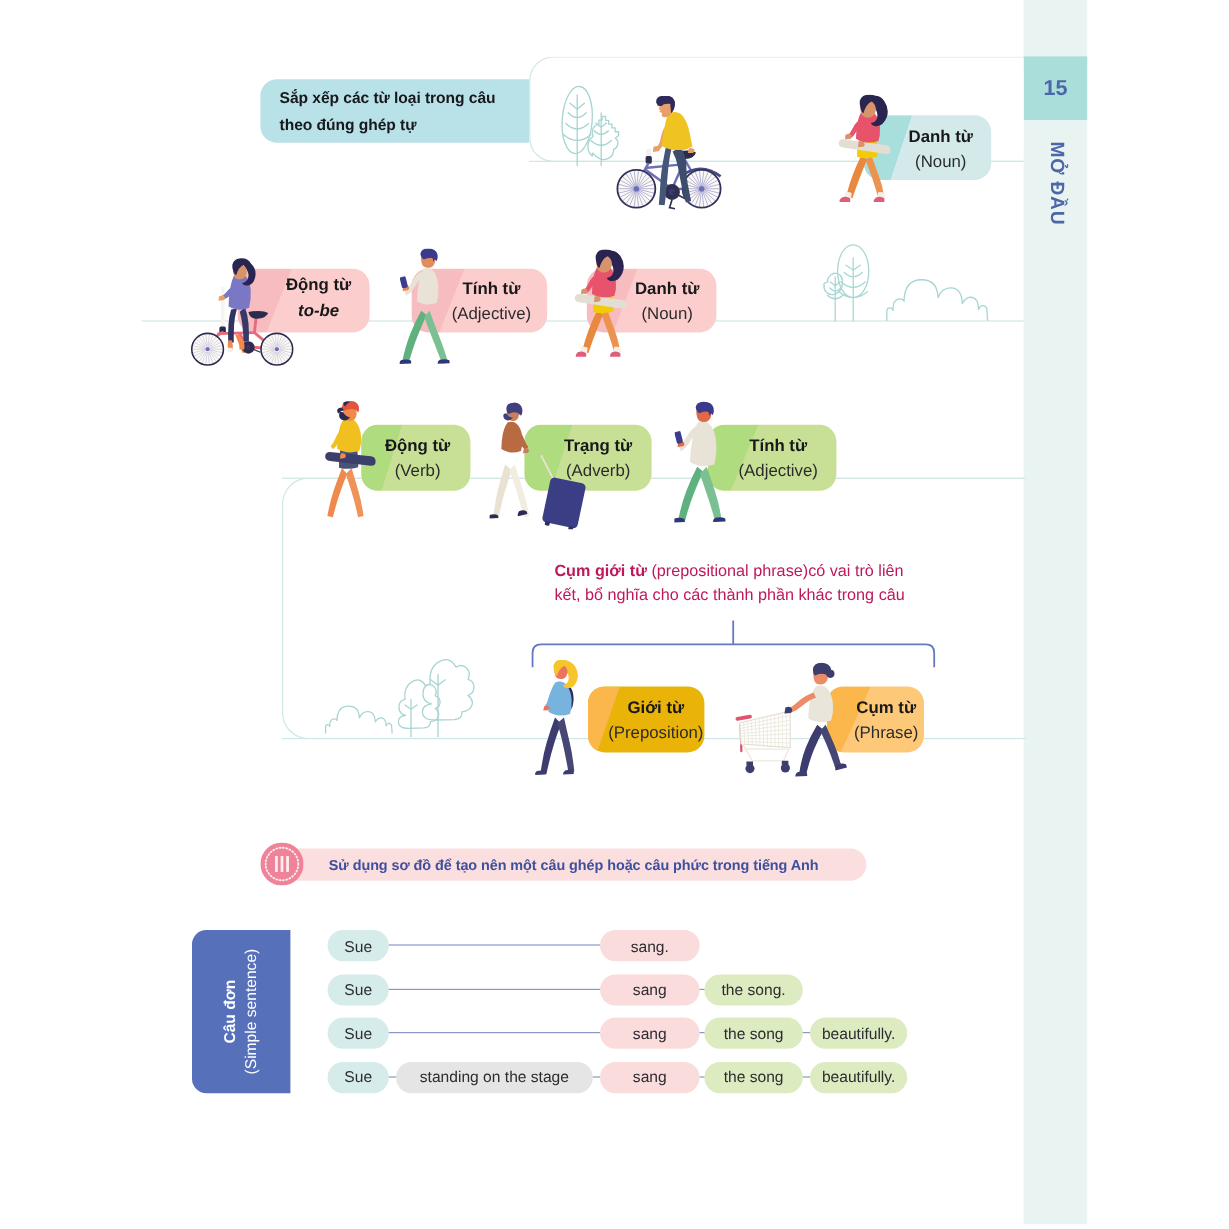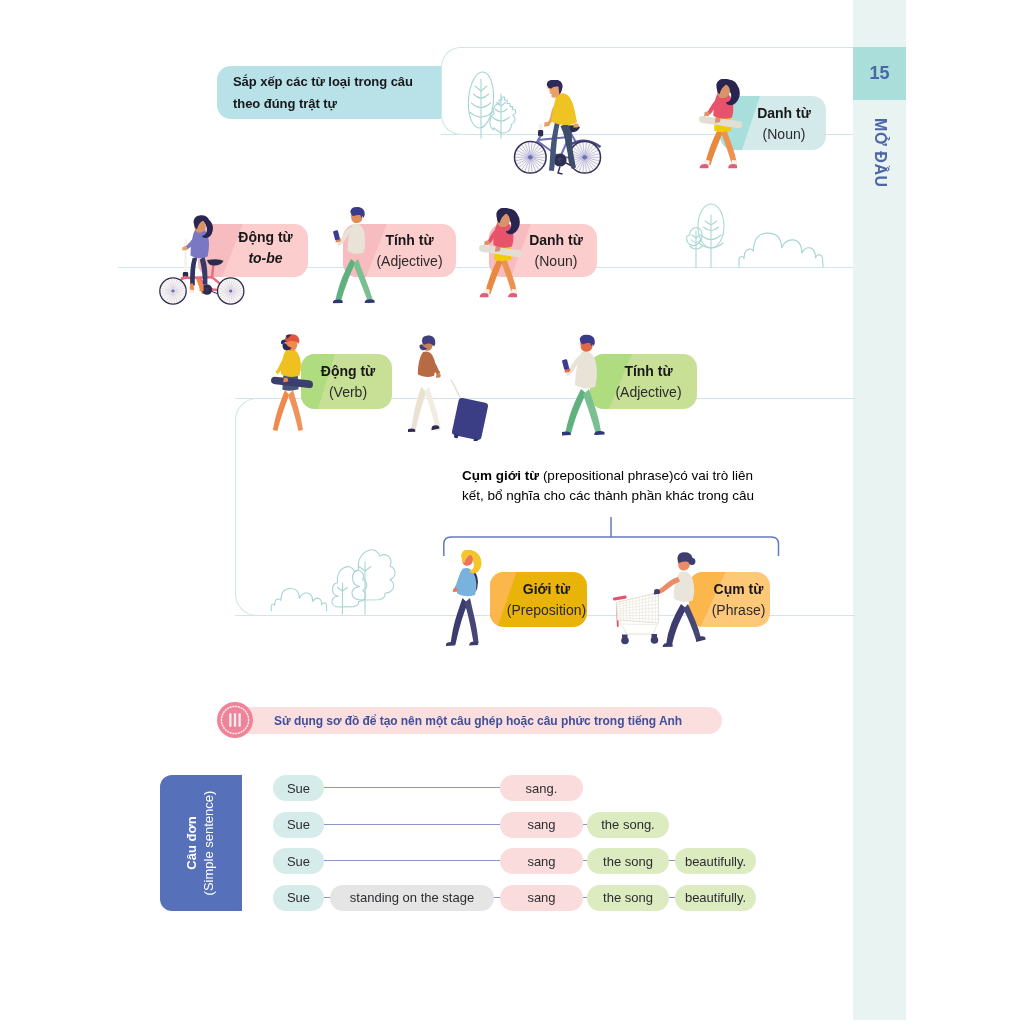--- a/index.html
+++ b/index.html
@@ -27,21 +27,21 @@
   
   .pill{position:absolute;border-radius:14px;overflow:hidden;z-index:3;}
   .pill .wedge{position:absolute;left:0;top:0;height:100%;}
   .pill .txt{position:absolute;left:0;top:0;width:100%;height:100%;
       display:flex;flex-direction:column;align-items:center;justify-content:center;}
   .pill .vi{font-weight:bold;font-size:14px;color:#18181a;line-height:1.0;margin-bottom:7px;}
   .pill .en{font-size:14px;color:#2b2b2e;line-height:1.0;}
   .pill .vi.it{font-style:italic;}
 
   
-  #note{left:462px;top:466px;width:310px;font-size:13.5px;color:#000000;line-height:1.45;}
+  #note{left:462px;top:466px;width:310px;font-size:13.5px;color:#be185d;line-height:1.45;}
   #note .b{font-weight:bold;}
 
   
   #secbar{left:218px;top:707px;width:504px;height:27px;}
   #secbar-bg{position:absolute;left:0;top:0;width:100%;height:100%;
       background:#fbdfdf;border-radius:14px;}
   #secbar-title{position:absolute;left:56px;top:0;height:100%;display:flex;align-items:center;
       font-weight:bold;font-size:12px;color:#3e4f9e;letter-spacing:-0.05px;white-space:nowrap;}
   #secbadge{left:217px;top:702px;width:36px;height:36px;}
   #secbadge-num{position:absolute;left:0;top:0;width:36px;height:36px;
@@ -529,20 +529,27 @@
   </svg>
 
   <div class="pill" style="left:301px;top:354px;width:91px;height:55px;background:#c8e095;">
     <div class="wedge" style="width:100%;background:#b0dc80;clip-path:polygon(0 0,34px 0,17px 100%,0 100%);"></div>
     <div class="txt" style="padding-left:3px;box-sizing:border-box;">
       <span class="vi">Động từ</span>
       <span class="en">(Verb)</span>
     </div>
   </div>
 
+  <div class="pill" style="left:437px;top:354px;width:106px;height:55px;background:#c8e095;">
+    <div class="wedge" style="width:100%;background:#b0dc80;clip-path:polygon(0 0,40px 0,22px 100%,0 100%);"></div>
+    <div class="txt" style="padding-left:17px;box-sizing:border-box;">
+      <span class="vi">Trạng từ</span>
+      <span class="en">(Adverb)</span>
+    </div>
+  </div>
 
   <div class="pill" style="left:590px;top:354px;width:107px;height:55px;background:#c8e095;">
     <div class="wedge" style="width:100%;background:#b0dc80;clip-path:polygon(0 0,42px 0,19px 100%,0 100%);"></div>
     <div class="txt" style="padding-left:10px;box-sizing:border-box;">
       <span class="vi">Tính từ</span>
       <span class="en">(Adjective)</span>
     </div>
   </div>
 
   <svg class="fig" style="left:446px;top:550px;width:58px;height:102px;" viewBox="0 0 58 102">
@@ -643,21 +650,21 @@
 
   <svg class="abs" style="left:440px;top:514px;width:345px;height:48px;" viewBox="0 0 345 48">
     <path d="M3.8,42 L3.8,30 Q3.8,23 11,23 L331.5,23 Q338.5,23 338.5,30 L338.5,42" fill="none" stroke="#6579c2" stroke-width="1.5"></path>
     <path d="M171,23 L171,3" fill="none" stroke="#6579c2" stroke-width="1.5"></path>
   </svg>
 
   <div class="abs" id="note"><span class="b">Cụm giới từ</span><span> (prepositional phrase)có vai trò liên kết, bổ nghĩa cho các thành phần khác trong câu</span></div>
 
   <div class="abs" id="instruction">
     <div>Sắp xếp các từ loại trong câu</div>
-    <div>theo đúng trật tự</div>
+    <div>theo đúng ghép tự</div>
   </div>
 
   <div class="abs" id="secbar">
     <div id="secbar-bg"></div>
     <div id="secbar-title">Sử dụng sơ đồ để tạo nên một câu ghép hoặc câu phức trong tiếng Anh</div>
   </div>
   <div class="abs" id="secbadge">
     <svg viewBox="0 0 36 36" width="36" height="36">
       <circle cx="18" cy="18" r="18" fill="#ef8399"></circle>
       <circle cx="18" cy="18" r="13.6" fill="none" stroke="#fdeef0" stroke-width="1.5" stroke-dasharray="0.9 1.9" stroke-linecap="round"></circle>

